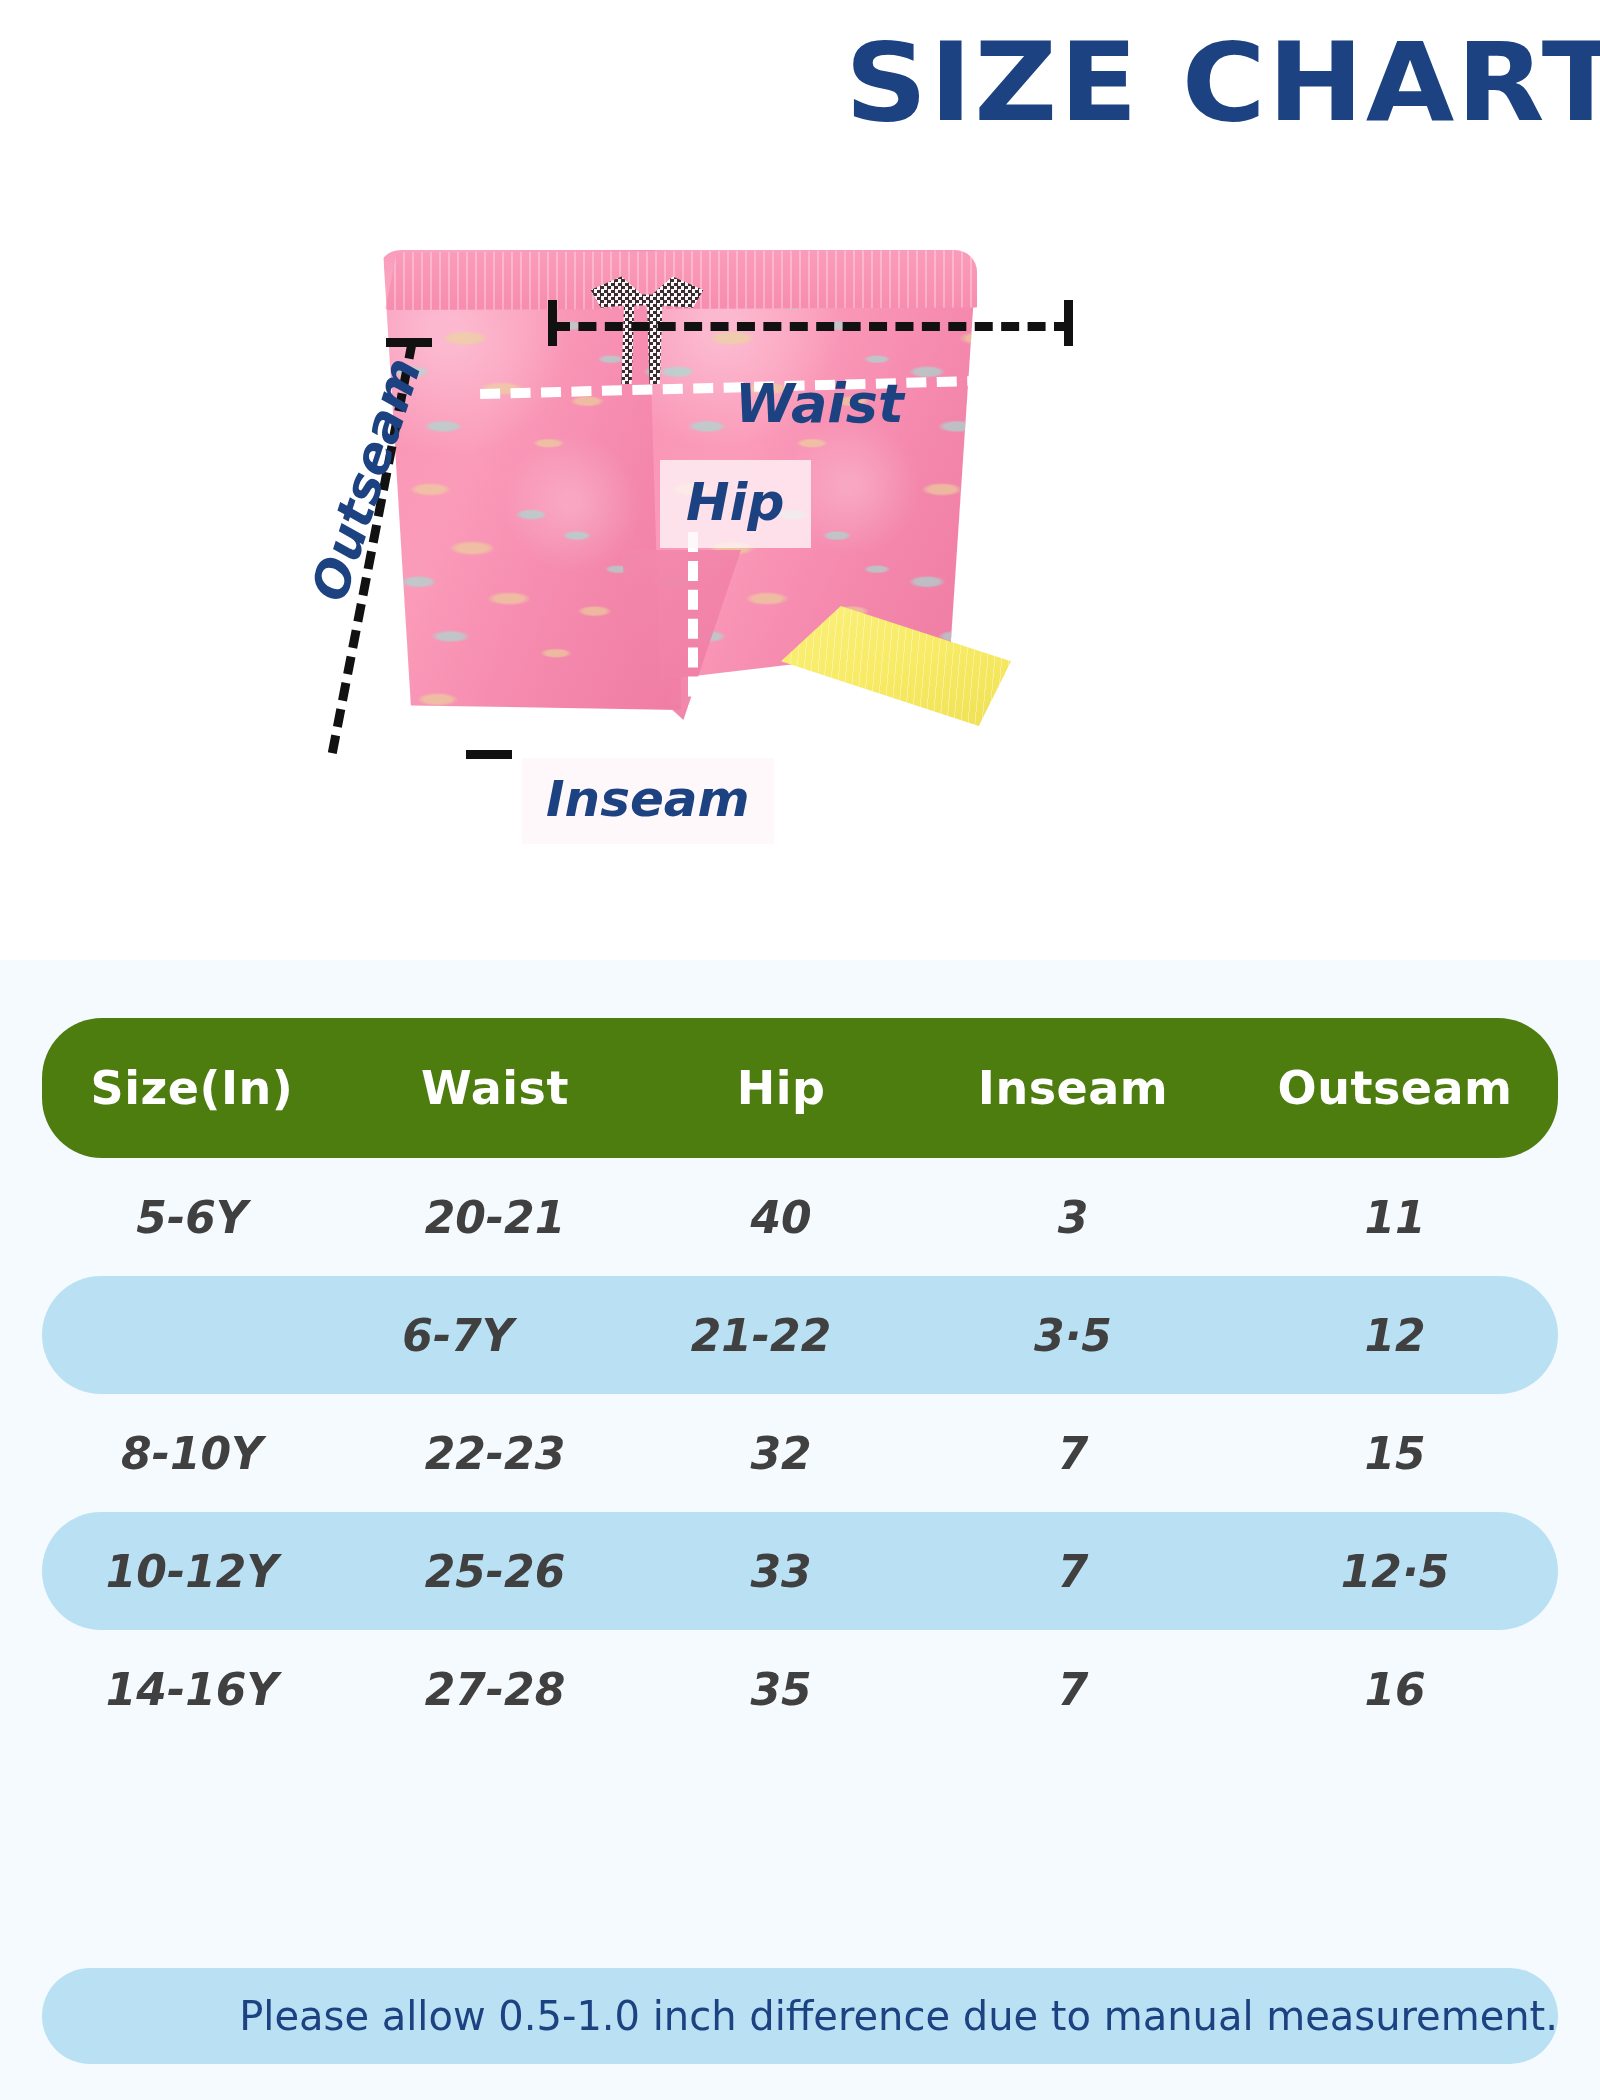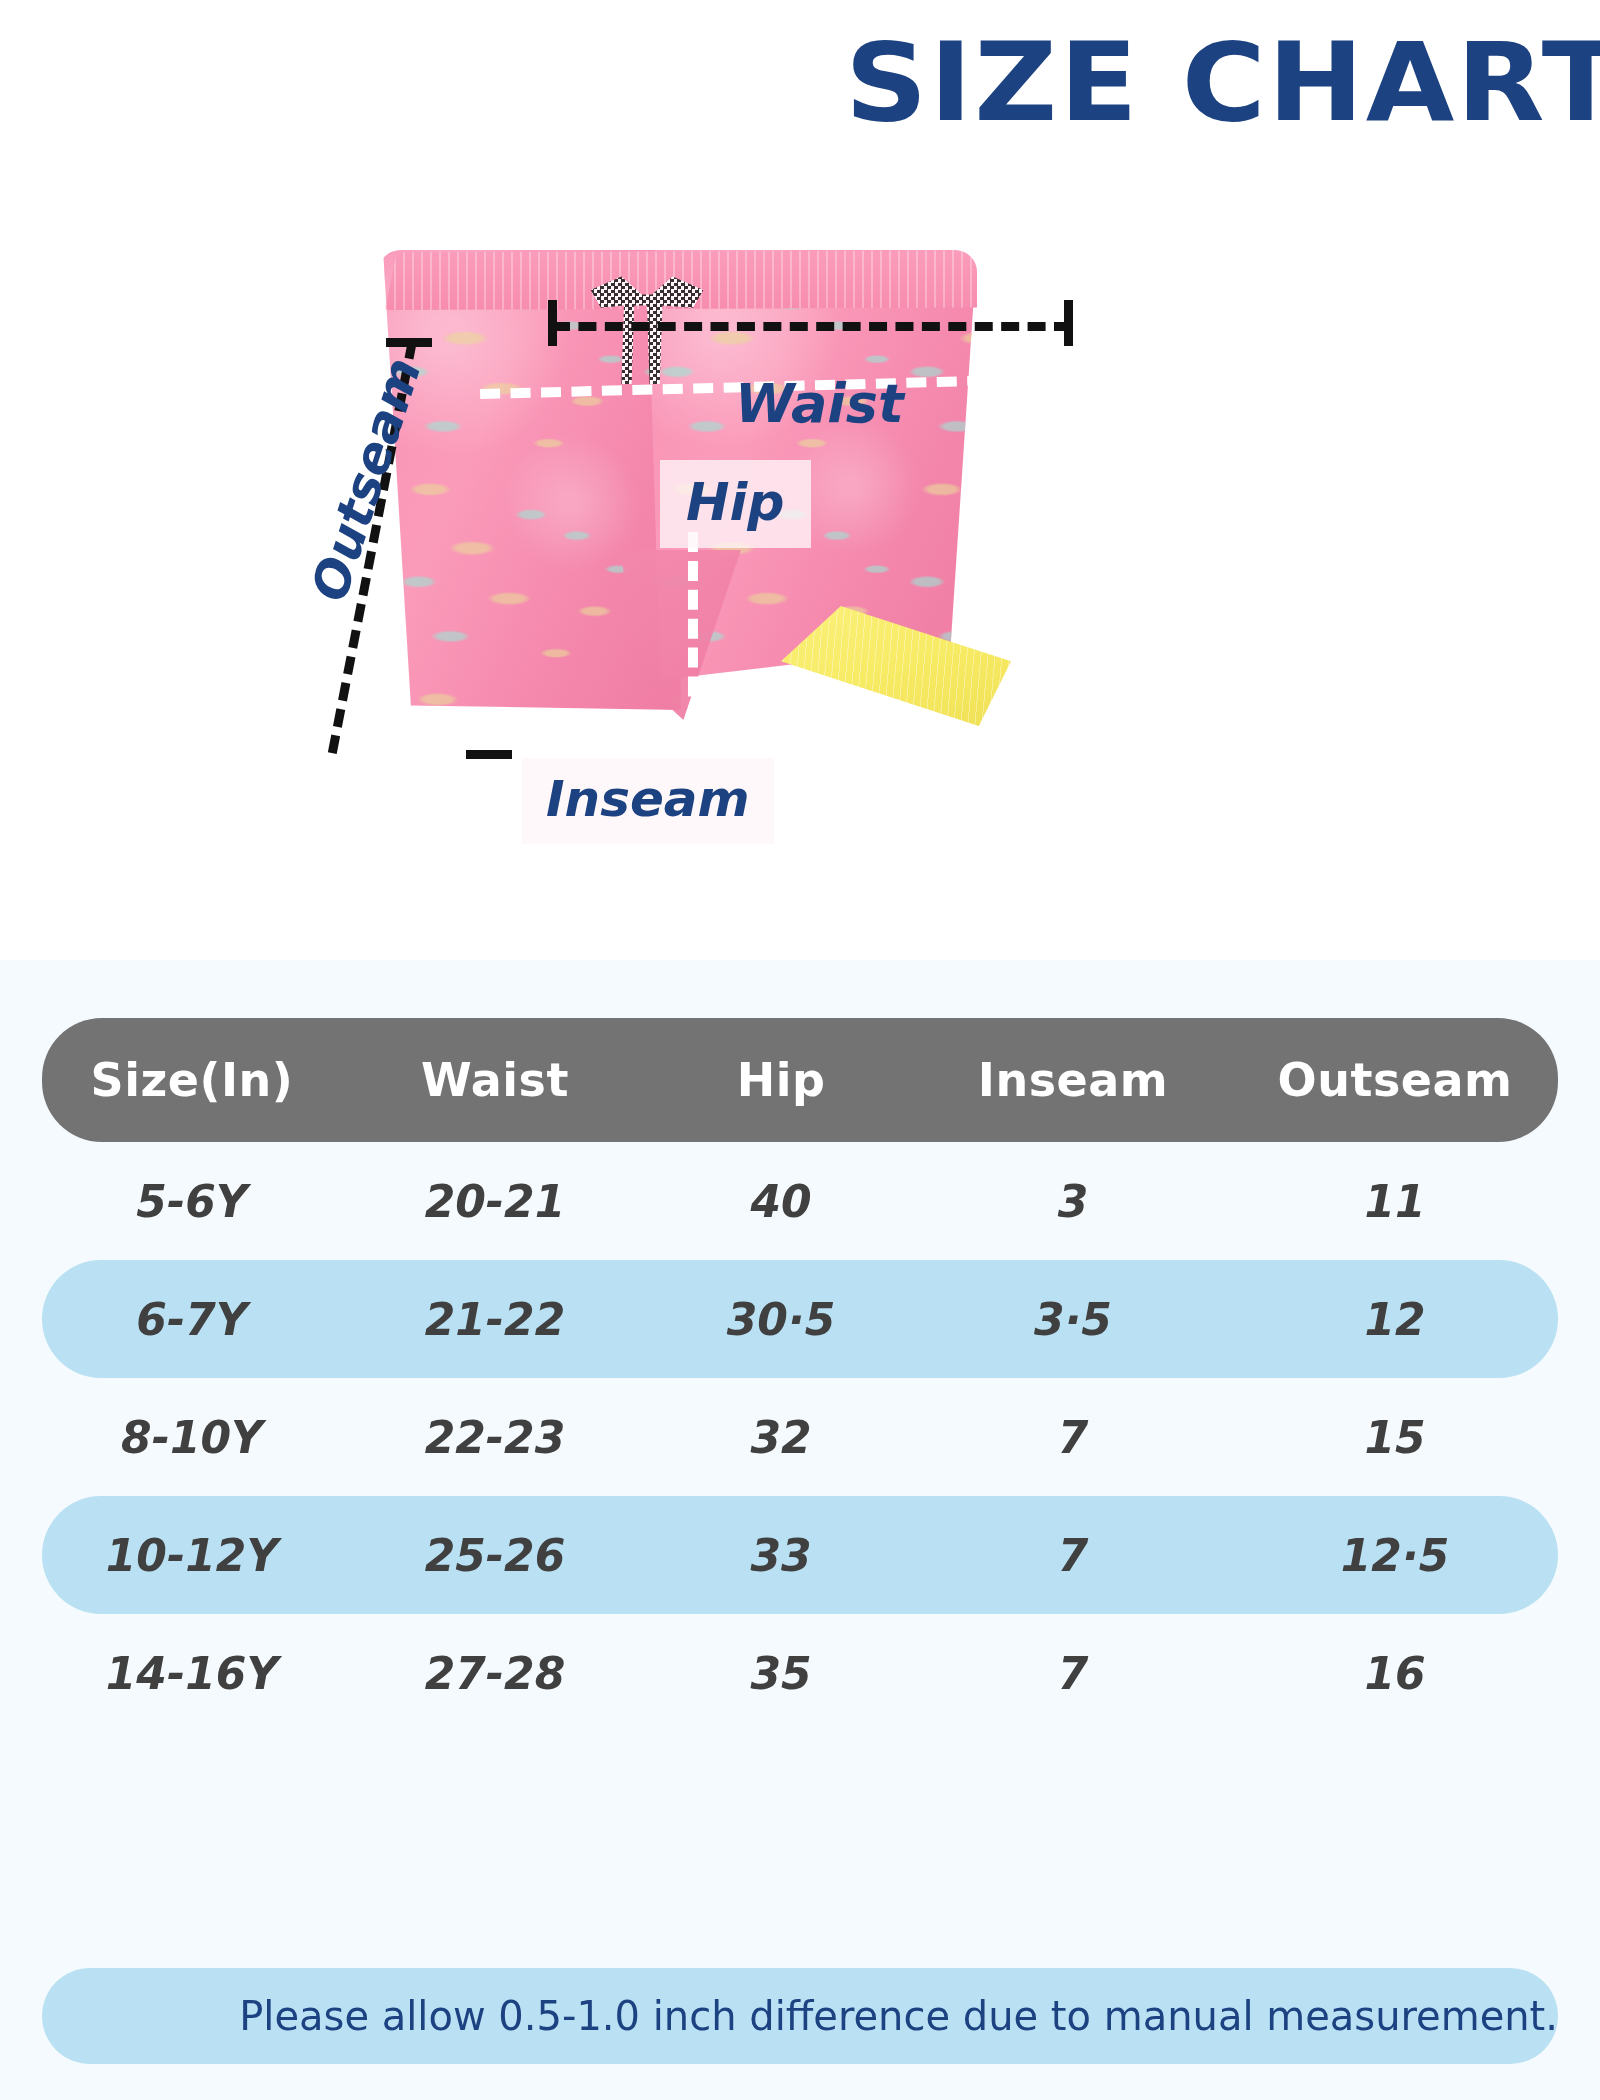--- a/index.html
+++ b/index.html
@@ -213,22 +213,22 @@
     top: 58px;
     width: 1516px;
   }
   .row {
     display: flex;
     align-items: center;
     height: 118px;
     border-radius: 60px;
   }
   .row.header {
-    background: #737373;
-    height: 124px;
+    background: #4d7c0f;
+    height: 140px;
     justify-content: flex-end;
   }
   .row.alt { background: #b9e1f3; justify-content: flex-end; }
   .cell {
     text-align: center;
     font-family: "DejaVu Sans", sans-serif;
     font-style: italic;
     font-weight: bold;
     color: #404040;
     font-size: 44px;
@@ -320,21 +320,20 @@
       <div class="cell c-size">5-6Y</div>
       <div class="cell c-waist">20-21</div>
       <div class="cell c-hip">40</div>
       <div class="cell c-inseam">3</div>
       <div class="cell c-outseam">11</div>
     </div>
 
     <div class="row alt">
       <div class="cell c-size">6-7Y</div>
       <div class="cell c-waist">21-22</div>
-      <div class="cell c-hip">30·5</div>
       <div class="cell c-inseam">3·5</div>
       <div class="cell c-outseam">12</div>
     </div>
 
     <div class="row">
       <div class="cell c-size">8-10Y</div>
       <div class="cell c-waist">22-23</div>
       <div class="cell c-hip">32</div>
       <div class="cell c-inseam">7</div>
       <div class="cell c-outseam">15</div>

